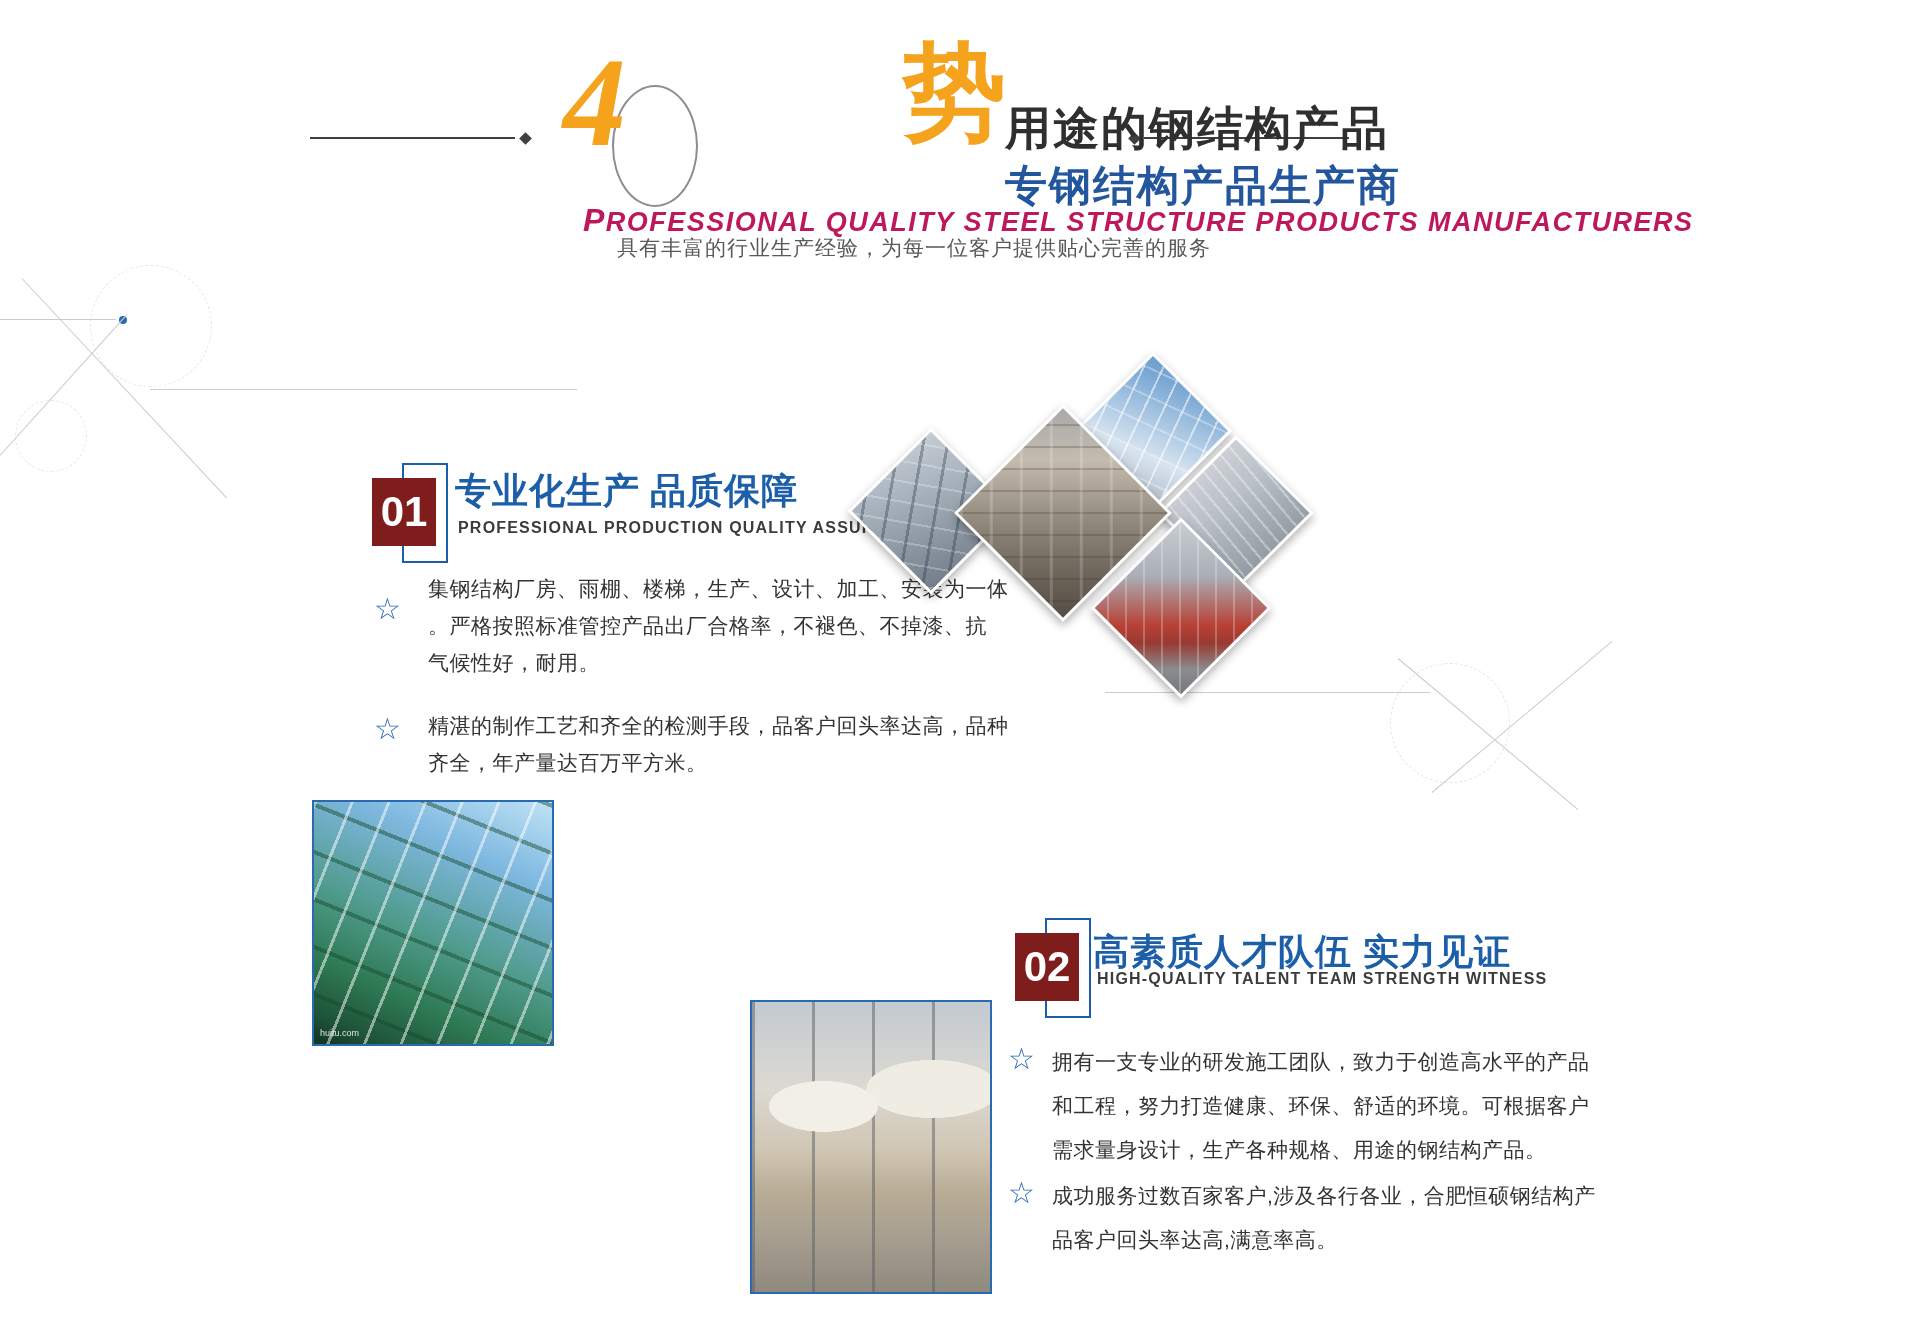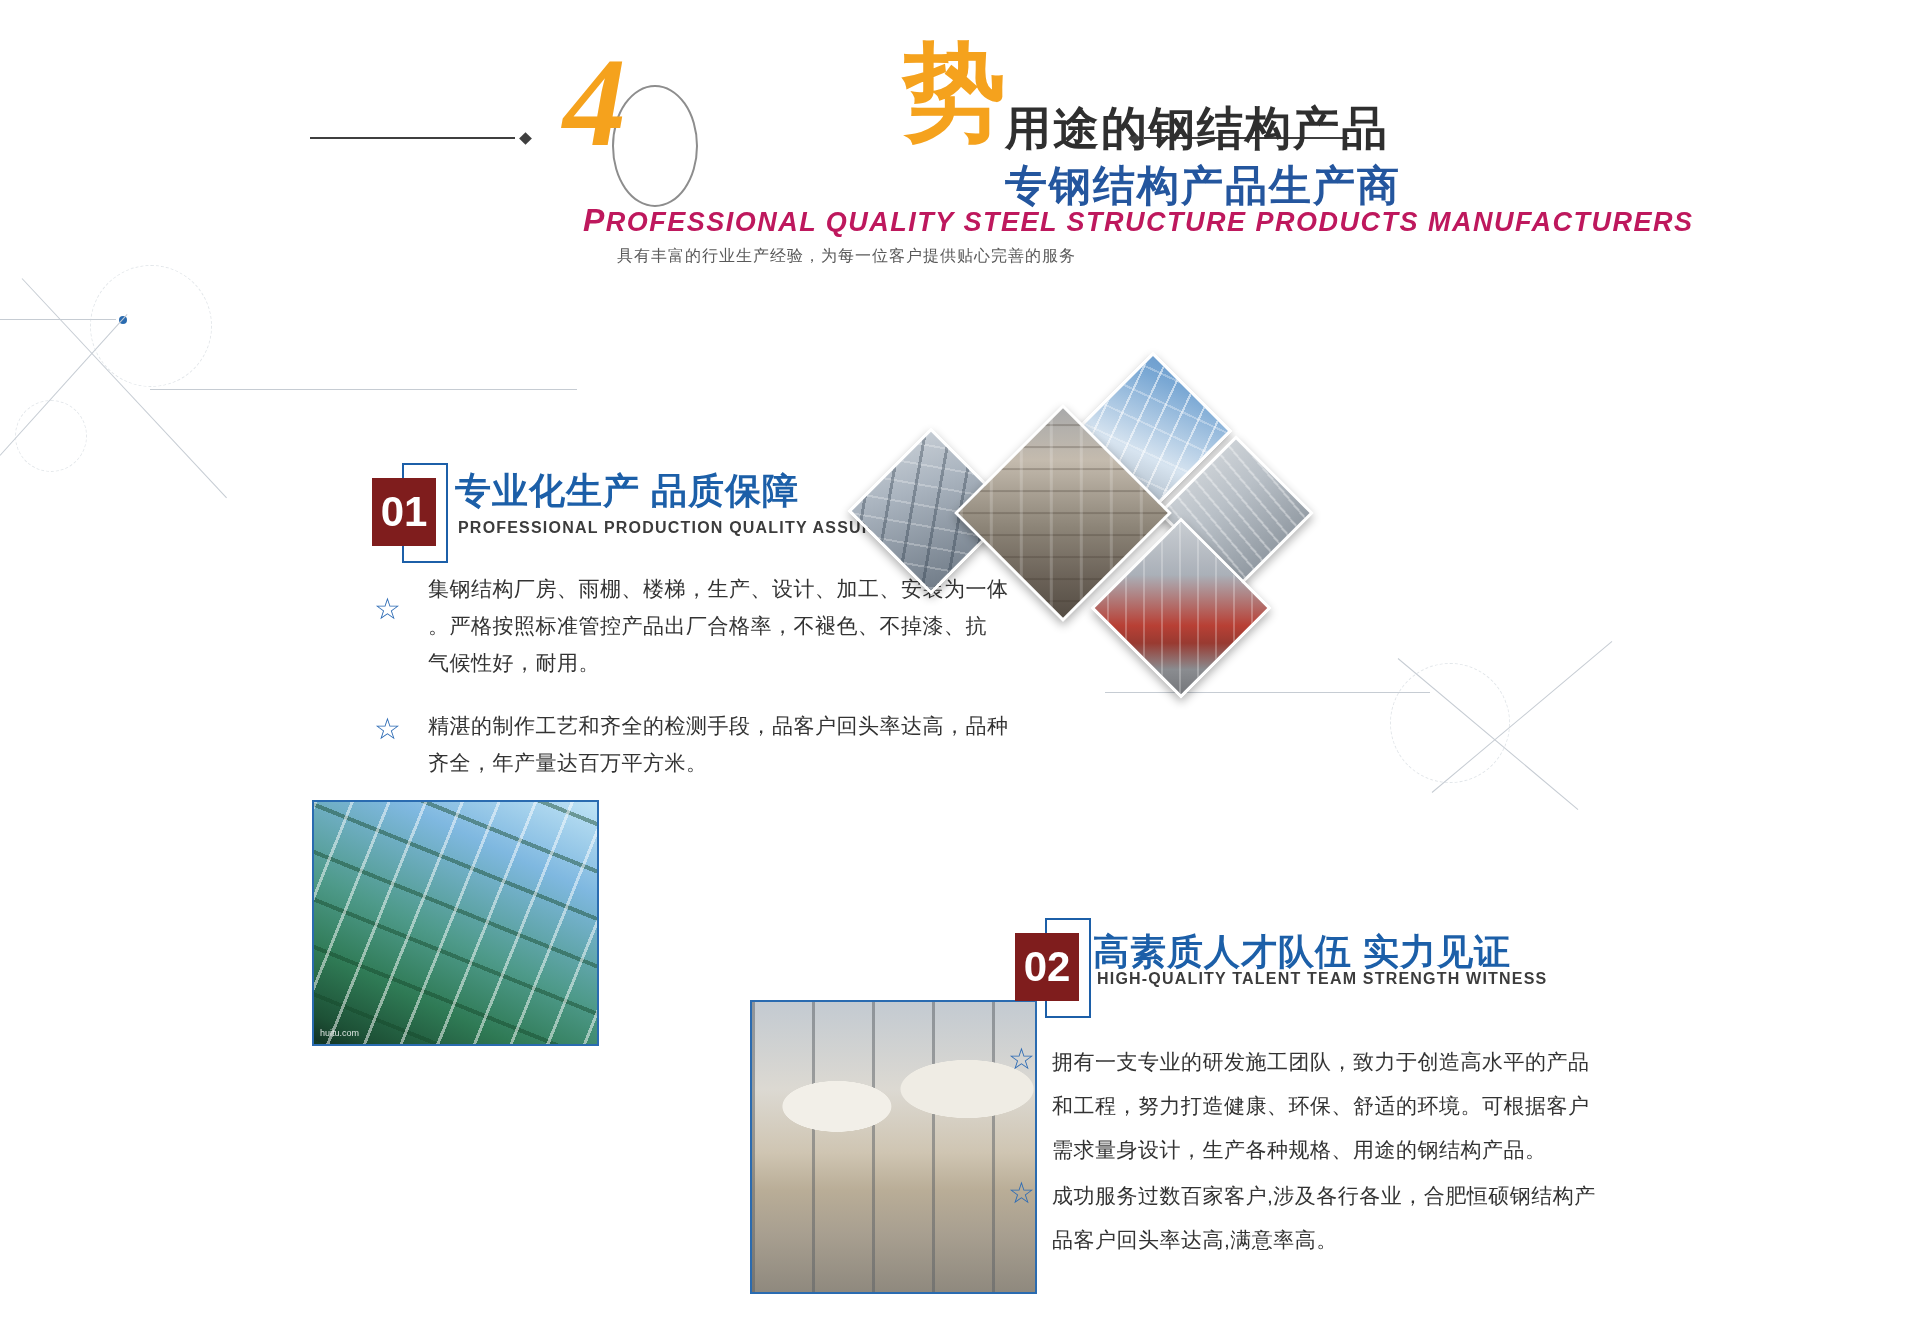--- a/index.html
+++ b/index.html
@@ -16,21 +16,21 @@
         color:#2b5ca6;z-index:2;letter-spacing:8px;}
   .bigorange{position:absolute;left:902px;top:38px;font-size:104px;line-height:1.05;font-weight:bold;
         color:#f5a21d;z-index:2;}
   .headline1{position:absolute;left:1005px;top:98px;font-size:46px;font-weight:bold;color:#2f2f2f;
         letter-spacing:2px;}
   .headline2{position:absolute;left:1005px;top:158px;font-size:42px;font-weight:bold;color:#24569e;
         letter-spacing:2px;}
   .en-line{position:absolute;left:583px;top:202px;font-size:27px;font-style:italic;font-weight:bold;
         color:#be185d;letter-spacing:1.5px;}
   .en-line::first-letter{font-size:32px;}
-  .cn-line{position:absolute;left:617px;top:246px;font-size:16px;color:#595959;letter-spacing:1px;text-align:right;}
+  .cn-line{position:absolute;left:617px;top:234px;font-size:21px;color:#595959;letter-spacing:1px;text-align:right;}
   .dline{position:absolute;height:2px;background:#3f3f3f;}
   .ddiamond{position:absolute;width:9px;height:9px;background:#3f3f3f;transform:rotate(45deg);}
 
   
   .sk-line{position:absolute;height:1px;background:#c6ccd3;transform-origin:left center;}
   .sk-circle{position:absolute;border:1px dashed #ccd3d9;border-radius:50%;opacity:.55;}
   .sk-dot{position:absolute;width:8px;height:8px;border-radius:50%;background:#2a6bb0;}
 
   
   .badge{position:absolute;width:64px;height:68px;}
@@ -62,21 +62,21 @@
      repeating-linear-gradient(0deg,rgba(60,50,40,.25) 0 2px,transparent 2px 22px),
      linear-gradient(180deg,#9aa0a8 0%,#c4bbae 30%,#8d8578 55%,#6a6157 75%,#453e35 100%);}
   .ph-right{background:
      repeating-linear-gradient(50deg,rgba(255,255,255,.4) 0 2px,transparent 2px 12px),
      linear-gradient(140deg,#eceeef 0%,#b9c0c7 45%,#848d96 80%,#656d75 100%);}
   .ph-bottom{background:
      repeating-linear-gradient(90deg,rgba(255,255,255,.25) 0 2px,transparent 2px 18px),
      linear-gradient(180deg,#d6dade 0%,#aab0b8 35%,#b84035 58%,#993a31 66%,#8a8c90 78%,#606266 100%);}
 
   
-  .photo{position:absolute;border:2px solid #2a6bb0;padding-left:45px;}
+  .photo{position:absolute;border:2px solid #2a6bb0;}
   .photo1{background:
      repeating-linear-gradient(112deg,rgba(255,255,255,.5) 0 3px,transparent 3px 34px),
      repeating-linear-gradient(22deg,rgba(20,70,40,.45) 0 4px,transparent 4px 44px),
      linear-gradient(205deg,#bfe3f5 0%,#7fb8e0 25%,#4e9a8a 55%,#2f7a55 75%,#1d5136 92%,#123022 100%);}
   .photo2{background:
      radial-gradient(ellipse 90px 42px at 30% 36%,#f2efe8 0 60%,transparent 61%),
      radial-gradient(ellipse 110px 48px at 76% 30%,#efece4 0 60%,transparent 61%),
      repeating-linear-gradient(90deg,rgba(90,95,100,.5) 0 3px,transparent 3px 60px),
      linear-gradient(180deg,#c3cad1 0%,#dcd9d2 30%,#cfc5b2 52%,#b9ad97 65%,#a89f90 80%,#8f897e 100%);}
   .wm{position:absolute;left:6px;bottom:6px;font-size:9px;color:rgba(255,255,255,.85);}
@@ -109,21 +109,21 @@
 
   <div class="sk-line" style="left:1105px;top:692px;width:325px;"></div>
   <div class="sk-line" style="left:1398px;top:658px;width:235px;transform:rotate(40deg);"></div>
   <div class="sk-line" style="left:1432px;top:792px;width:235px;transform:rotate(-40deg);"></div>
   <div class="sk-circle" style="left:1390px;top:663px;width:118px;height:118px;"></div>
 
   <div class="badge" style="left:372px;top:478px;">
     <div class="bg"></div>
     <div class="num">01</div>
   </div>
-  <div class="sec-title" style="left:455px;top:467px;">专业化生产 品质保障</div>
+  <div class="sec-title" style="left:455px;top:467px;font-family:Liberation Serif, serif;">专业化生产 品质保障</div>
   <div class="sec-sub" style="left:458px;top:519px;">PROFESSIONAL PRODUCTION QUALITY ASSURANCE</div>
 
   <div class="bullet-star" style="left:374px;top:594px;">☆</div>
   <div class="bullet-text lh37" style="left:428px;top:570px;width:600px;">集钢结构厂房、雨棚、楼梯，生产、设计、加工、安装为一体
 。严格按照标准管控产品出厂合格率，不褪色、不掉漆、抗
 气候性好，耐用。</div>
 
   <div class="bullet-star" style="left:374px;top:714px;">☆</div>
   <div class="bullet-text lh37" style="left:428px;top:707px;width:600px;">精湛的制作工艺和齐全的检测手段，品客户回头率达高，品种
 齐全，年产量达百万平方米。</div>

